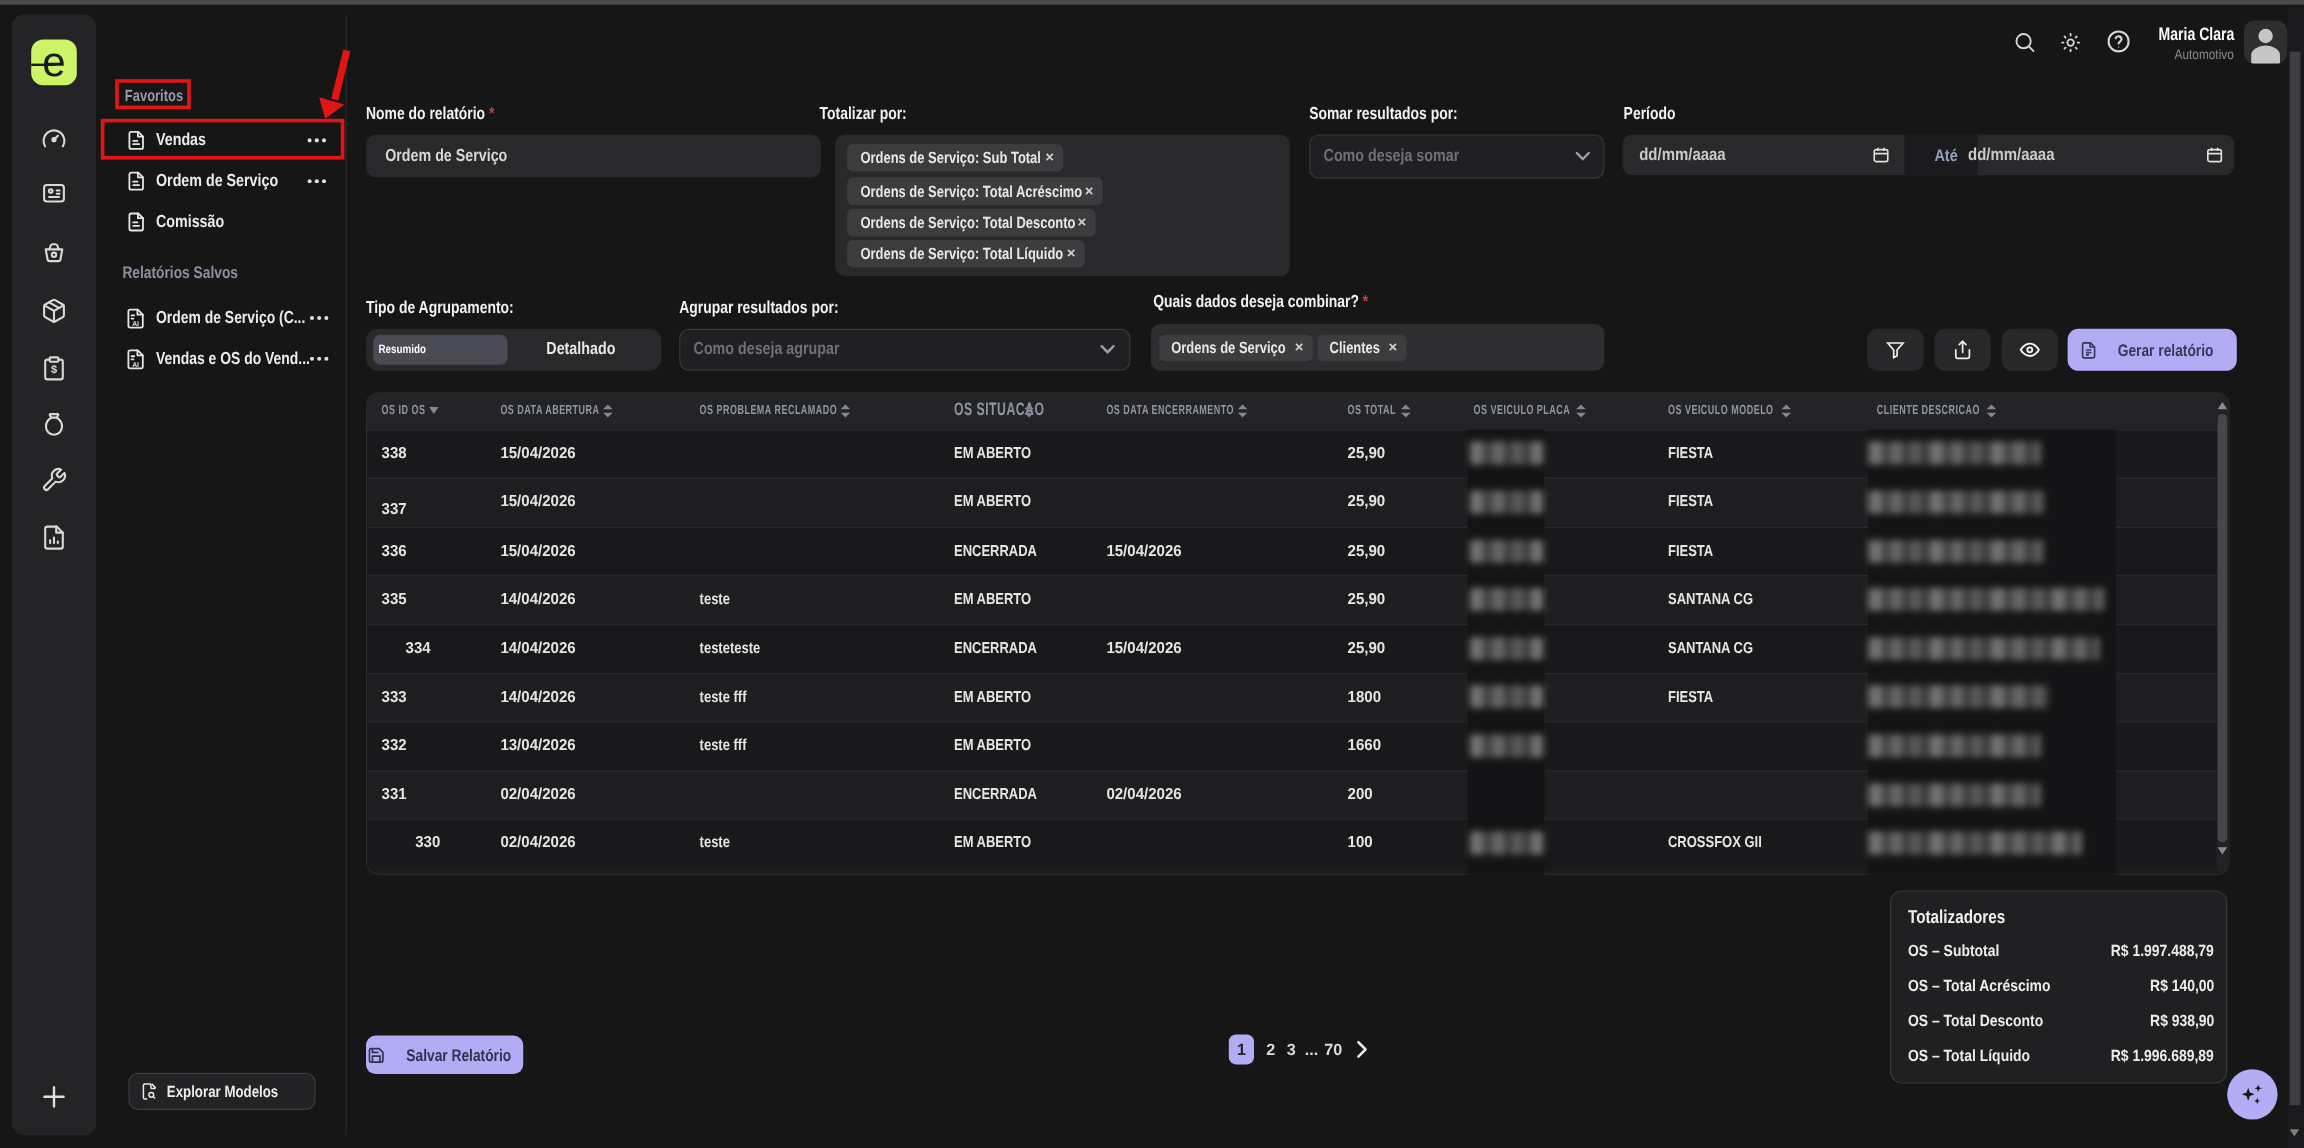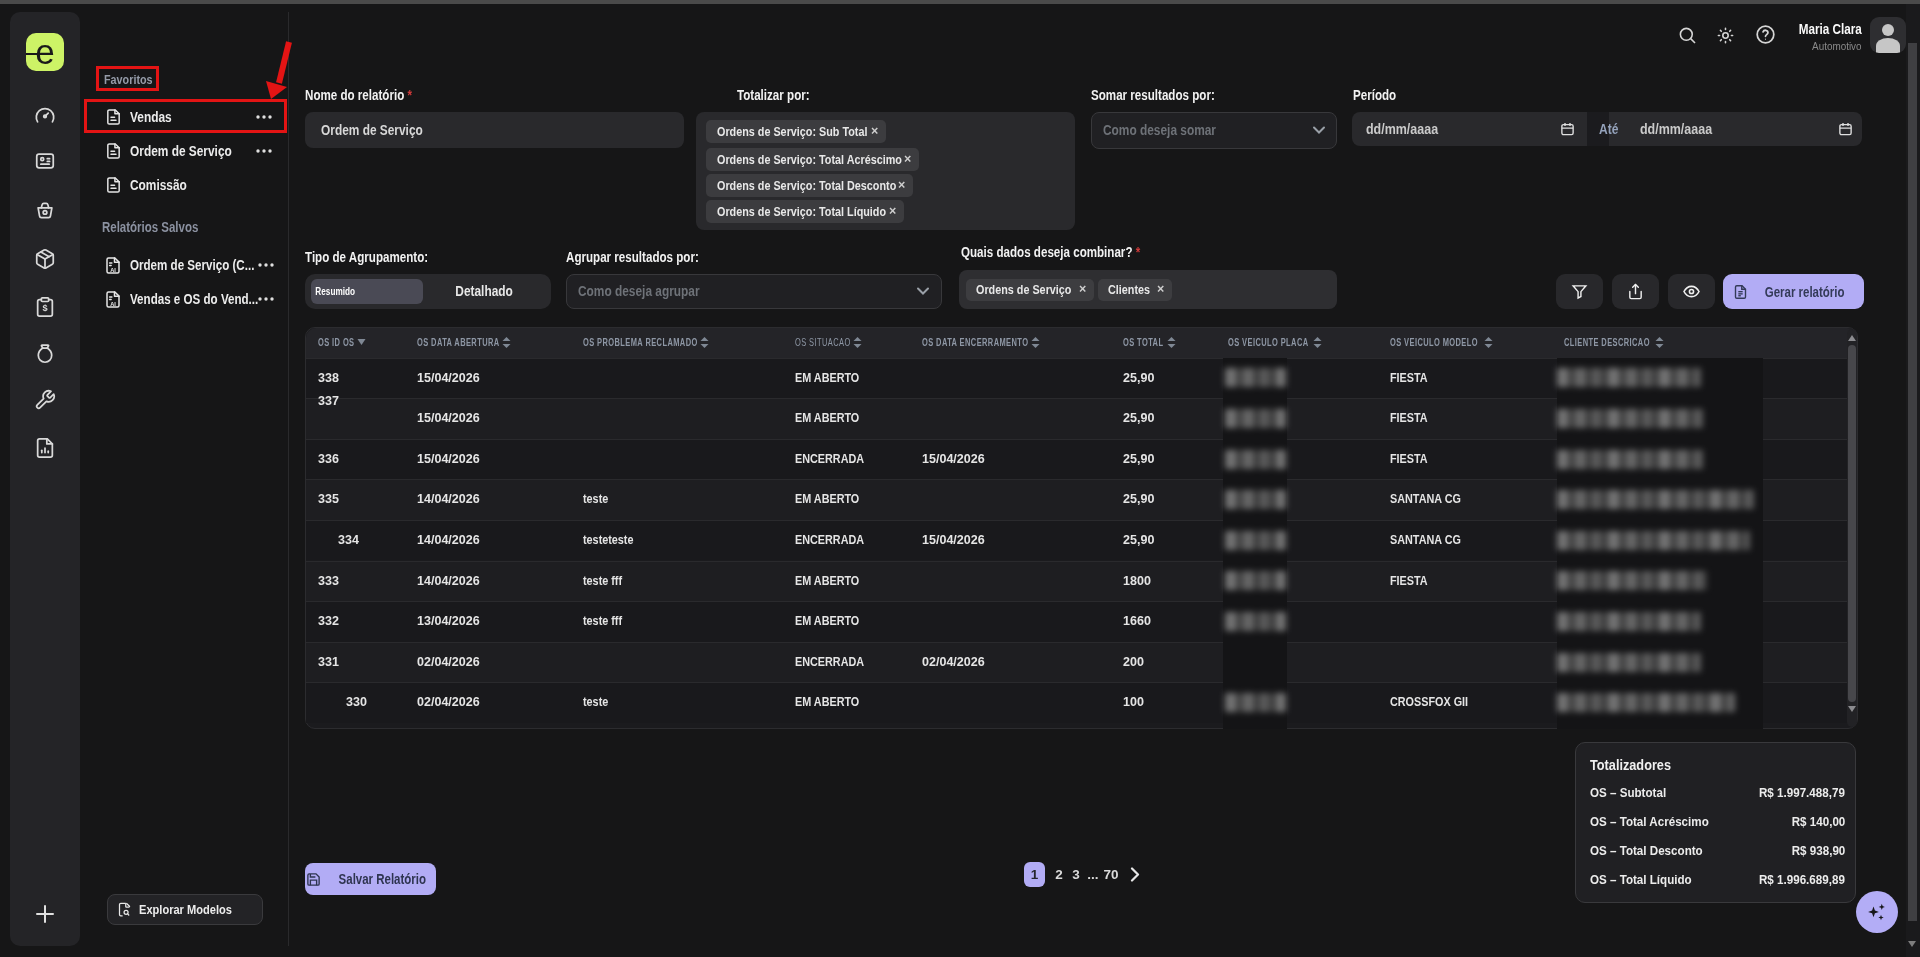--- a/index.html
+++ b/index.html
@@ -181,21 +181,21 @@
 </div>
 <div class="abs" style="left:96px;top:66px;width:63px;height:25px;border:3px solid #e31414;"></div>
 <div class="abs" style="left:84px;top:99px;width:203px;height:34px;border:3.5px solid #e31414;"></div>
 <svg class="abs" style="left:255px;top:35px;" width="45" height="70" viewBox="0 0 45 70">
   <line x1="34" y1="7" x2="24" y2="48" stroke="#e31414" stroke-width="6"></line>
   <polygon points="16,64 32,52 11,46" fill="#e31414"></polygon>
 </svg>
 <div class="lbl" style="left:305px;top:87px;"><span class="c80">Nome do relatório <span class="red">*</span></span></div>
 <div class="abs" style="left:305px;top:112px;width:379px;height:36px;background:#29292c;border-radius:8px;"></div>
 <div class="abs" style="left:321px;top:112px;height:36px;line-height:36px;font-size:14.5px;font-weight:700;color:#d8d8d8;"><span class="c82">Ordem de Serviço</span></div>
-<div class="lbl" style="left:737px;top:87px;"><span class="c80">Totalizar por:</span></div>
+<div class="lbl" style="left:683px;top:87px;"><span class="c80">Totalizar por:</span></div>
 <div class="abs" style="left:696px;top:112px;width:379px;height:118px;background:#29292c;border-radius:8px;"></div>
 <div class="abs" style="left:706px;top:120px;width:180px;height:23px;background:#3c3c3f;border-radius:5px;"></div>
 <div class="abs" style="left:717px;top:120px;height:23px;line-height:23px;font-size:13.5px;font-weight:700;color:#e8e8e8;"><span class="c80">Ordens de Serviço: Sub Total</span></div>
 <div class="abs" style="left:871px;top:120px;height:23px;line-height:22px;font-size:12.5px;font-weight:700;color:#cfcfcf;">×</div>
 <div class="abs" style="left:706px;top:148px;width:213px;height:23px;background:#3c3c3f;border-radius:5px;"></div>
 <div class="abs" style="left:717px;top:148px;height:23px;line-height:23px;font-size:13.5px;font-weight:700;color:#e8e8e8;"><span class="c80">Ordens de Serviço: Total Acréscimo</span></div>
 <div class="abs" style="left:904px;top:148px;height:23px;line-height:22px;font-size:12.5px;font-weight:700;color:#cfcfcf;">×</div>
 <div class="abs" style="left:706px;top:174px;width:207px;height:23px;background:#3c3c3f;border-radius:5px;"></div>
 <div class="abs" style="left:717px;top:174px;height:23px;line-height:23px;font-size:13.5px;font-weight:700;color:#e8e8e8;"><span class="c80">Ordens de Serviço: Total Desconto</span></div>
 <div class="abs" style="left:898px;top:174px;height:23px;line-height:22px;font-size:12.5px;font-weight:700;color:#cfcfcf;">×</div>
@@ -204,21 +204,21 @@
 <div class="abs" style="left:889px;top:200px;height:23px;line-height:22px;font-size:12.5px;font-weight:700;color:#cfcfcf;">×</div>
 <div class="lbl" style="left:1091px;top:87px;"><span class="c80">Somar resultados por:</span></div>
 <div class="abs" style="left:1091px;top:112px;width:246px;height:37px;background:#202023;border:1px solid #38383b;border-radius:8px;"></div>
 <div class="abs" style="left:1103px;top:113px;height:35px;line-height:35px;font-size:14.5px;font-weight:600;color:#6e7278;"><span class="c82">Como deseja somar</span></div>
 <svg class="abs" style="left:1312px;top:125px;" width="14" height="10" viewBox="0 0 14 10">
     <path d="M2 2.5l5 5 5-5" stroke="#9aa0a8" stroke-width="2" fill="none" stroke-linecap="round"></path>
   </svg>
 <div class="lbl" style="left:1353px;top:87px;"><span class="c80">Período</span></div>
 <div class="abs" style="left:1352px;top:112px;width:510px;height:34px;background:#29292c;border-radius:8px;"></div>
 <div class="abs" style="left:1366px;top:112px;height:34px;line-height:34px;font-size:14.5px;font-weight:700;color:#cacaca;"><span class="c86">dd/mm/aaaa</span></div>
-<div class="abs" style="left:1587px;top:112px;width:22px;height:34px;background:#1b1b1e;text-align:center;line-height:34px;font-size:14px;font-weight:600;color:#94a2bb;padding-left:12px;"><span class="c86">Até</span></div>
+<div class="abs" style="left:1587px;top:112px;width:61px;height:34px;background:#1b1b1e;text-align:center;line-height:34px;font-size:14px;font-weight:600;color:#94a2bb;padding-left:12px;"><span class="c86">Até</span></div>
 <div class="abs" style="left:1640px;top:112px;height:34px;line-height:34px;font-size:14.5px;font-weight:700;color:#cacaca;"><span class="c86">dd/mm/aaaa</span></div>
 <div class="abs" style="left:1560px;top:121px;">
     <svg width="15" height="16" viewBox="0 0 24 24" fill="none" stroke="#e0e0e0" stroke-width="2.2">
       <rect x="3" y="5" width="18" height="16" rx="2.5"></rect>
       <path d="M8 2.5V7M16 2.5V7M3 10.5h18"></path>
     </svg>
   </div>
 <div class="abs" style="left:1838px;top:121px;">
     <svg width="15" height="16" viewBox="0 0 24 24" fill="none" stroke="#e0e0e0" stroke-width="2.2">
       <rect x="3" y="5" width="18" height="16" rx="2.5"></rect>
@@ -270,21 +270,21 @@
       <path d="M8.5 15h7"></path>
       <path d="M8.5 18h4"></path>
     </svg>
   <span style="font-size:14px;font-weight:700;color:#333a58;"><span class="c82" style="transform-origin:50% 50%;">Gerar relatório</span></span>
   </div>
 <div class="abs" style="left:305px;top:327.0px;width:1553px;height:401.9px;background:#1b1b1e;border:1px solid #2c2c2f;border-radius:10px;"></div>
 <div class="abs" style="left:306px;top:328.0px;width:1551px;height:30.5px;background:#242428;border-radius:10px 10px 0 0;"></div>
 <div class="abs" style="left:318px;top:327.0px;height:30.5px;line-height:30.5px;font-size:11px;font-weight:700;letter-spacing:0.6px;color:#8e97a5;"><span style="display:inline-block;transform:scaleX(0.68);transform-origin:0 50%;white-space:nowrap;">OS ID OS</span></div>
 <div class="abs" style="left:417px;top:327.0px;height:30.5px;line-height:30.5px;font-size:11px;font-weight:700;letter-spacing:0.6px;color:#8e97a5;"><span style="display:inline-block;transform:scaleX(0.68);transform-origin:0 50%;white-space:nowrap;">OS DATA ABERTURA</span></div>
 <div class="abs" style="left:583px;top:327.0px;height:30.5px;line-height:30.5px;font-size:11px;font-weight:700;letter-spacing:0.6px;color:#8e97a5;"><span style="display:inline-block;transform:scaleX(0.68);transform-origin:0 50%;white-space:nowrap;">OS PROBLEMA RECLAMADO</span></div>
-<div class="abs" style="left:795px;top:327.0px;height:30.5px;line-height:30.5px;font-size:11px;font-weight:400;letter-spacing:0.6px;color:#8e97a5;"><span style="display:inline-block;transform:scaleX(0.68);transform-origin:0 50%;white-space:nowrap;">OS SITUACAO</span></div>
+<div class="abs" style="left:795px;top:327.0px;height:30.5px;line-height:30.5px;font-size:15px;font-weight:700;letter-spacing:0.6px;color:#8e97a5;"><span style="display:inline-block;transform:scaleX(0.68);transform-origin:0 50%;white-space:nowrap;">OS SITUACAO</span></div>
 <div class="abs" style="left:922px;top:327.0px;height:30.5px;line-height:30.5px;font-size:11px;font-weight:700;letter-spacing:0.6px;color:#8e97a5;"><span style="display:inline-block;transform:scaleX(0.68);transform-origin:0 50%;white-space:nowrap;">OS DATA ENCERRAMENTO</span></div>
 <div class="abs" style="left:1123px;top:327.0px;height:30.5px;line-height:30.5px;font-size:11px;font-weight:700;letter-spacing:0.6px;color:#8e97a5;"><span style="display:inline-block;transform:scaleX(0.68);transform-origin:0 50%;white-space:nowrap;">OS TOTAL</span></div>
 <div class="abs" style="left:1228px;top:327.0px;height:30.5px;line-height:30.5px;font-size:11px;font-weight:700;letter-spacing:0.6px;color:#8e97a5;"><span style="display:inline-block;transform:scaleX(0.68);transform-origin:0 50%;white-space:nowrap;">OS VEICULO PLACA</span></div>
 <div class="abs" style="left:1390px;top:327.0px;height:30.5px;line-height:30.5px;font-size:11px;font-weight:700;letter-spacing:0.6px;color:#8e97a5;"><span style="display:inline-block;transform:scaleX(0.68);transform-origin:0 50%;white-space:nowrap;">OS VEICULO MODELO</span></div>
 <div class="abs" style="left:1564px;top:327.0px;height:30.5px;line-height:30.5px;font-size:11px;font-weight:700;letter-spacing:0.6px;color:#8e97a5;"><span style="display:inline-block;transform:scaleX(0.68);transform-origin:0 50%;white-space:nowrap;">CLIENTE DESCRICAO</span></div>
 <div class="abs" style="left:357px;top:338.8px;">
     <svg width="9" height="6" viewBox="0 0 9 6">
       <path d="M4.5 6L0.5 0h8z" fill="#7f8894"></path>
     </svg>
   </div>
@@ -336,21 +336,21 @@
       <path d="M4.5 11L0.5 7h8z" fill="#7f8894"></path>
     </svg>
   </div>
 <div class="abs" style="left:306px;top:357.5px;width:1551px;height:40.6px;background:#19191c;border-top:1px solid #2a2a2d;"></div>
 <div class="abs" style="left:318px;top:357.5px;height:40.6px;line-height:40.6px;font-size:13.2px;font-weight:700;color:#e5e5e5;"><span class="c95">338</span></div>
 <div class="abs" style="left:417px;top:357.5px;height:40.6px;line-height:40.6px;font-size:13.2px;font-weight:700;color:#e5e5e5;"><span class="c95">15/04/2026</span></div>
 <div class="abs" style="left:795px;top:357.5px;height:40.6px;line-height:40.6px;font-size:13.2px;font-weight:700;color:#e5e5e5;"><span class="c82">EM ABERTO</span></div>
 <div class="abs" style="left:1123px;top:357.5px;height:40.6px;line-height:40.6px;font-size:13.2px;font-weight:700;color:#e5e5e5;"><span class="c95">25,90</span></div>
 <div class="abs" style="left:1390px;top:357.5px;height:40.6px;line-height:40.6px;font-size:13.2px;font-weight:700;color:#e5e5e5;"><span class="c82">FIESTA</span></div>
 <div class="abs" style="left:306px;top:398.1px;width:1551px;height:40.6px;background:#1e1e21;border-top:1px solid #2a2a2d;"></div>
-<div class="abs" style="left:318px;top:381px;height:40.6px;line-height:40.6px;font-size:13.2px;font-weight:700;color:#e5e5e5;"><span class="c95">337</span></div>
+<div class="abs" style="left:318px;top:404px;height:40.6px;line-height:40.6px;font-size:13.2px;font-weight:700;color:#e5e5e5;"><span class="c95">337</span></div>
 <div class="abs" style="left:417px;top:398.1px;height:40.6px;line-height:40.6px;font-size:13.2px;font-weight:700;color:#e5e5e5;"><span class="c95">15/04/2026</span></div>
 <div class="abs" style="left:795px;top:398.1px;height:40.6px;line-height:40.6px;font-size:13.2px;font-weight:700;color:#e5e5e5;"><span class="c82">EM ABERTO</span></div>
 <div class="abs" style="left:1123px;top:398.1px;height:40.6px;line-height:40.6px;font-size:13.2px;font-weight:700;color:#e5e5e5;"><span class="c95">25,90</span></div>
 <div class="abs" style="left:1390px;top:398.1px;height:40.6px;line-height:40.6px;font-size:13.2px;font-weight:700;color:#e5e5e5;"><span class="c82">FIESTA</span></div>
 <div class="abs" style="left:306px;top:438.7px;width:1551px;height:40.6px;background:#19191c;border-top:1px solid #2a2a2d;"></div>
 <div class="abs" style="left:318px;top:438.7px;height:40.6px;line-height:40.6px;font-size:13.2px;font-weight:700;color:#e5e5e5;"><span class="c95">336</span></div>
 <div class="abs" style="left:417px;top:438.7px;height:40.6px;line-height:40.6px;font-size:13.2px;font-weight:700;color:#e5e5e5;"><span class="c95">15/04/2026</span></div>
 <div class="abs" style="left:795px;top:438.7px;height:40.6px;line-height:40.6px;font-size:13.2px;font-weight:700;color:#e5e5e5;"><span class="c82">ENCERRADA</span></div>
 <div class="abs" style="left:922px;top:438.7px;height:40.6px;line-height:40.6px;font-size:13.2px;font-weight:700;color:#e5e5e5;"><span class="c95">15/04/2026</span></div>
 <div class="abs" style="left:1123px;top:438.7px;height:40.6px;line-height:40.6px;font-size:13.2px;font-weight:700;color:#e5e5e5;"><span class="c95">25,90</span></div>

